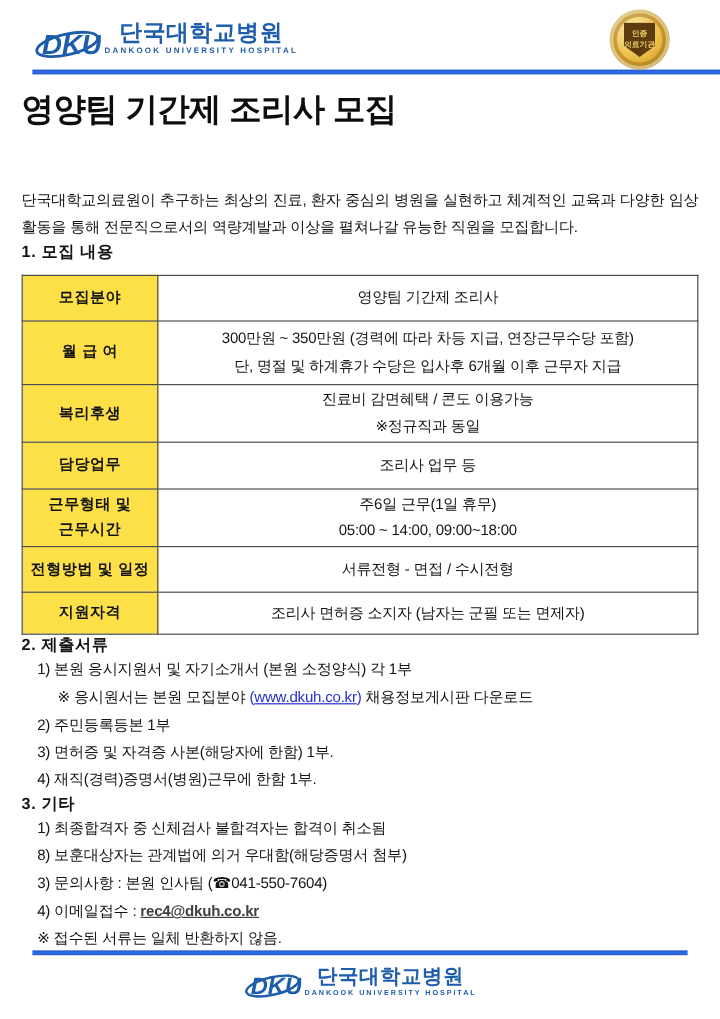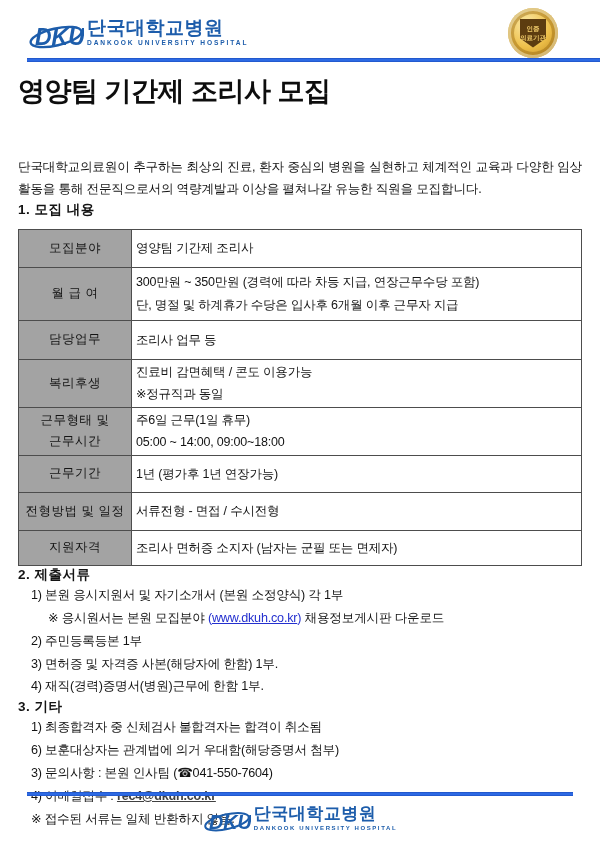--- a/index.html
+++ b/index.html
@@ -6,41 +6,41 @@
   body{
     width:600px;height:849px;position:relative;overflow:hidden;
     background:#ffffff;color:#141414;
     font-family:"Liberation Sans","DejaVu Sans",sans-serif;
   }
   .header{display:flex;justify-content:space-between;align-items:flex-start;
     padding:6px 42px 0 28px;height:52px;}
   .logo{display:flex;align-items:flex-start;margin-top:12px;}
   .logo-mark{flex:0 0 auto;}
   .logo-text{margin-left:3px;line-height:1;}
-  .logo-ko{font-size:19px;font-weight:bold;color:#1d5dab;letter-spacing:0.5px;}
+  .logo-ko{font-size:19px;font-weight:bold;color:#1d5dab;letter-spacing:0.5px;text-align:center;}
   .logo-en{font-size:6.6px;font-weight:bold;color:#1d5dab;letter-spacing:1.9px;margin-top:3px;}
   .seal{width:50px;height:50px;border-radius:50%;flex:0 0 auto;margin-top:2px;
     background:radial-gradient(circle at 38% 32%, #fae9a8, #eec04a 50%, #cf9c2d 78%, #b5831f);
     box-shadow:inset 0 0 0 3px rgba(255,250,220,.45), inset 0 0 0 6px rgba(150,105,20,.45);
     display:flex;align-items:center;justify-content:center;}
   .seal-shield{width:26px;height:29px;background:#5d3d10;
     clip-path:polygon(0 0,100% 0,100% 68%,50% 100%,0 68%);
     color:#f2cd6c;font-size:6.5px;font-weight:bold;text-align:center;
     display:flex;flex-direction:column;justify-content:center;line-height:1.45;}
   .rule-top{height:4px;background:linear-gradient(to bottom,#1c4fc0,#2d6ae4 35%,#2d6ae4 70%,#1c4fc0);
     margin-left:27px;}
   .content{padding:0 18px;}
   .page-title{font-size:27px;font-weight:bold;letter-spacing:-0.5px;margin:11px 0 5px 0;color:#0d0d0d;}
   .intro{font-size:12.6px;line-height:1.78;text-align:justify;letter-spacing:-0.2px;margin-top:47px;}
   .sec-heading{font-size:13.5px;font-weight:bold;letter-spacing:0.5px;}
   table.recruit{border-collapse:collapse;width:100%;margin-top:10px;}
   table.recruit th, table.recruit td{border:1px solid #4d4d4d;padding:0 4px;}
-  table.recruit th{background:#a3a3a3;width:104px;font-weight:normal;font-size:12.5px;
+  table.recruit th{background:#fde047;width:104px;font-weight:bold;font-size:12.5px;
     text-align:center;white-space:pre-line;line-height:1.7;letter-spacing:0.5px;}
-  table.recruit td{text-align:left;font-size:12.5px;}
+  table.recruit td{text-align:center;font-size:12.5px;}
   .cl{line-height:1.8;letter-spacing:-0.2px;}
   .list{margin-top:0;}
   .li{font-size:12.6px;line-height:1.82;letter-spacing:-0.2px;padding-left:13px;}
   .li.sub{padding-left:30px;}
   .blue{color:#2430cf;}
   a.link{color:#2430cf;text-decoration:underline;}
   a.link.email{color:#404040;font-weight:bold;}
   .footer{position:absolute;left:0;right:0;bottom:0;height:57px;}
   .rule-bottom{height:4px;background:linear-gradient(to bottom,#1c4fc0,#2d6ae4 35%,#2d6ae4 70%,#1c4fc0);
     margin:0 27px;}
@@ -85,46 +85,40 @@
             <div class="cl">영양팀 기간제 조리사</div>
           </td>
     </tr>
     <tr style="height:53px">
       <th>월 급 여</th>
       <td>
         <div class="cl">300만원 ~ 350만원 (경력에 따라 차등 지급, 연장근무수당 포함)</div>
         <div class="cl">단, 명절 및 하계휴가 수당은 입사후 6개월 이후 근무자 지급</div>
       </td>
     </tr>
-    <tr style="height:39px">
-      <th>담당업무</th>
-      <td>
-            <div class="cl">조리사 업무 등</div>
-          </td>
-    </tr>
     <tr style="height:48px">
       <th>복리후생</th>
       <td>
         <div class="cl">진료비 감면혜택 / 콘도 이용가능</div>
         <div class="cl">※정규직과 동일</div>
       </td>
+    </tr>
+    <tr style="height:39px">
+      <th>담당업무</th>
+      <td>
+            <div class="cl">조리사 업무 등</div>
+          </td>
     </tr>
     <tr style="height:48px">
       <th>근무형태 및
 근무시간</th>
       <td>
         <div class="cl">주6일 근무(1일 휴무)</div>
         <div class="cl">05:00 ~ 14:00, 09:00~18:00</div>
       </td>
-    </tr>
-    <tr style="height:37px">
-      <th>근무기간</th>
-      <td>
-            <div class="cl">1년 (평가후 1년 연장가능)</div>
-          </td>
     </tr>
     <tr style="height:38px">
       <th>전형방법 및 일정</th>
       <td>
             <div class="cl">서류전형 - 면접 / 수시전형</div>
           </td>
     </tr>
     <tr style="height:35px">
       <th>지원자격</th>
       <td>
@@ -141,21 +135,21 @@
       <span>※ 응시원서는 본원 모집분야 </span><span class="blue">(</span><a class="link" href="#">www.dkuh.co.kr</a><span class="blue">)</span><span> 채용정보게시판 다운로드</span>
     </div>
     <div class="li">2) 주민등록등본 1부</div>
     <div class="li">3) 면허증 및 자격증 사본(해당자에 한함) 1부.</div>
     <div class="li">4) 재직(경력)증명서(병원)근무에 한함 1부.</div>
   </div>
 
   <div class="sec-heading">3. 기타</div>
   <div class="list">
     <div class="li">1) 최종합격자 중 신체검사 불합격자는 합격이 취소됨</div>
-    <div class="li">6) 보훈대상자는 관계법에 의거 우대함(해당증명서 첨부)</div>
+    <div class="li">8) 보훈대상자는 관계법에 의거 우대함(해당증명서 첨부)</div>
     <div class="li">3) 문의사항 : 본원 인사팀 (☎041-550-7604)</div>
     <div class="li">
       <span>4) 이메일접수 : </span><a class="link email" href="#">rec4@dkuh.co.kr</a>
     </div>
     <div class="li">※ 접수된 서류는 일체 반환하지 않음.</div>
   </div>
 </div>
 
 <div class="footer">
   <div class="rule-bottom"></div>

